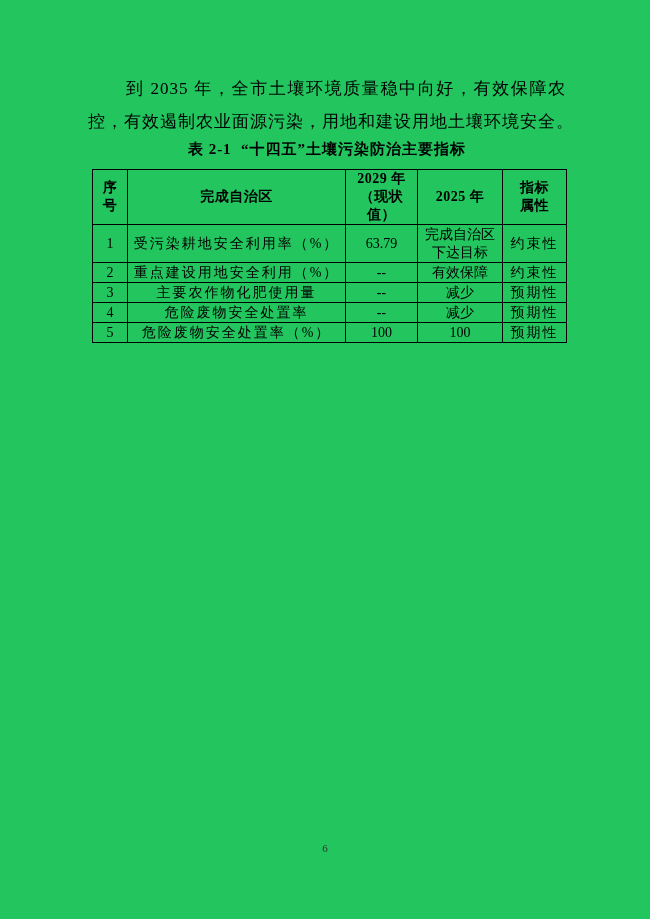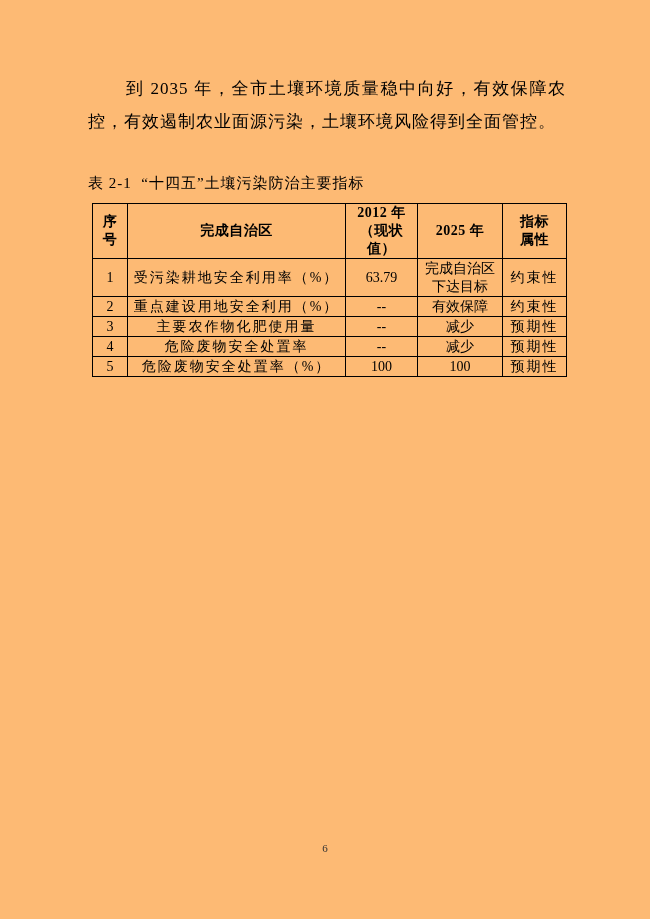--- a/index.html
+++ b/index.html
@@ -1,21 +1,21 @@
 <!DOCTYPE html>
 <html><head>
 <meta charset="utf-8">
 <style>
   * { margin: 0; padding: 0; box-sizing: border-box; }
   html, body { background: #ffffff; }
   .page {
     position: relative;
     width: 650px;
     height: 919px;
-    background: #fdba74;
+    background: #22c55e;
     font-family: "Liberation Serif", "DejaVu Serif", serif;
     color: #000000;
     overflow: hidden;
   }
   .content {
     position: absolute;
     left: 88px;
     top: 0;
     width: 478px;
   }
@@ -31,25 +31,24 @@
     white-space: nowrap;
   }
   .para-line.jfull {
     text-align-last: justify;
     white-space: normal;
   }
   .para-line.indent {
     padding-left: 38px;
   }
   .table-title {
-    margin-top: 34px;
     height: 22px;
     line-height: 22px;
-    text-align: left;
-    font-weight: normal;
+    text-align: center;
+    font-weight: bold;
     font-size: 15px;
     letter-spacing: 1px;
     white-space: pre;
   }
   table.indicators {
     border-collapse: collapse;
     table-layout: fixed;
     width: 474px;
     margin-left: 4px;
     margin-top: 9px;
@@ -84,39 +83,39 @@
   }
 </style>
 </head>
 <body>
 
 <div class="page">
   <div class="content">
 
     <div class="paragraph">
       <div class="para-line jfull indent">到 2035 年，全市土壤环境质量稳中向好，有效保障农</div>
-      <div class="para-line">控，有效遏制农业面源污染，土壤环境风险得到全面管控。</div>
+      <div class="para-line">控，有效遏制农业面源污染，用地和建设用地土壤环境安全。</div>
     </div>
 
     <div class="table-title">表 2-1  “十四五”土壤污染防治主要指标</div>
 
     <table class="indicators">
       <colgroup>
         <col style="width:35px">
         <col style="width:218px">
         <col style="width:72px">
         <col style="width:85px">
         <col style="width:64px">
       </colgroup>
       <thead>
         <tr>
           <th>序
 号</th>
           <th>完成自治区</th>
-          <th>2012 年
+          <th>2029 年
 （现状值）</th>
           <th>2025 年</th>
           <th>指标
 属性</th>
         </tr>
       </thead>
       <tbody>
         <tr class="row-tall">
           <td>1</td>
           <td class="c-name">受污染耕地安全利用率（%）</td>

